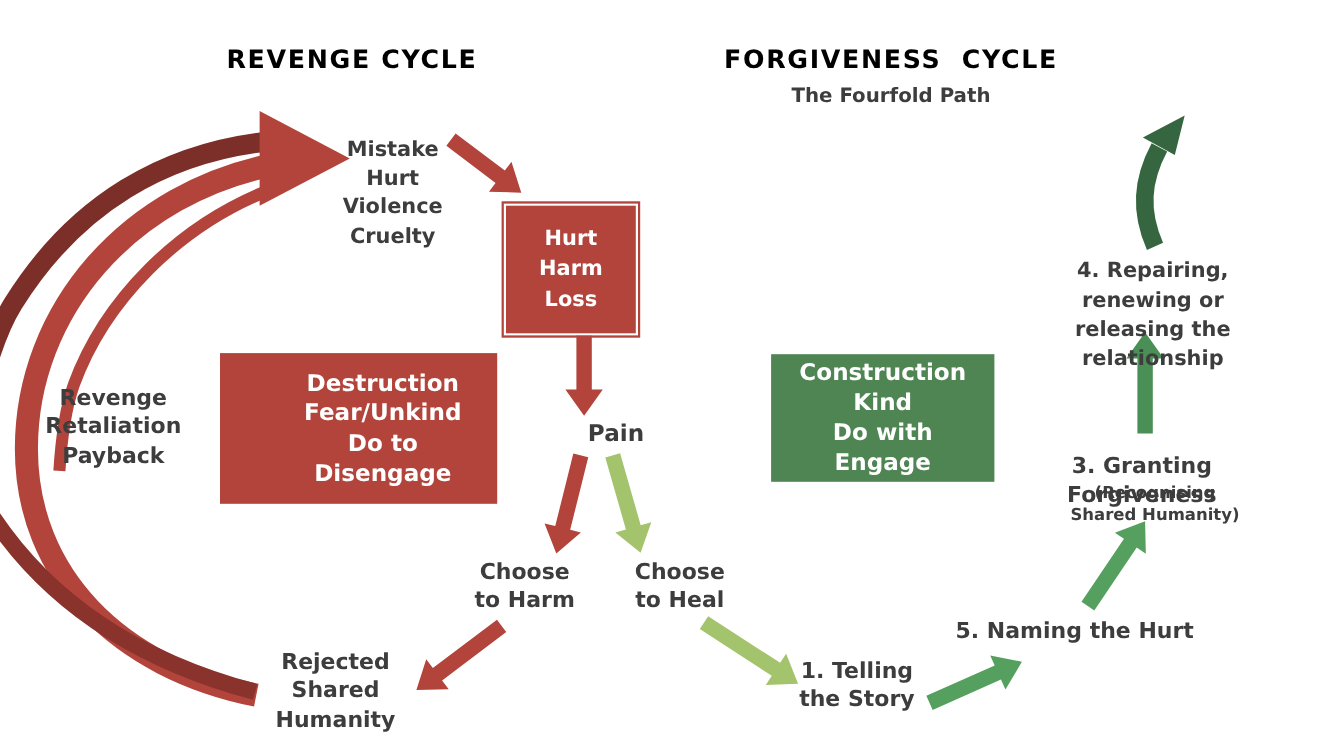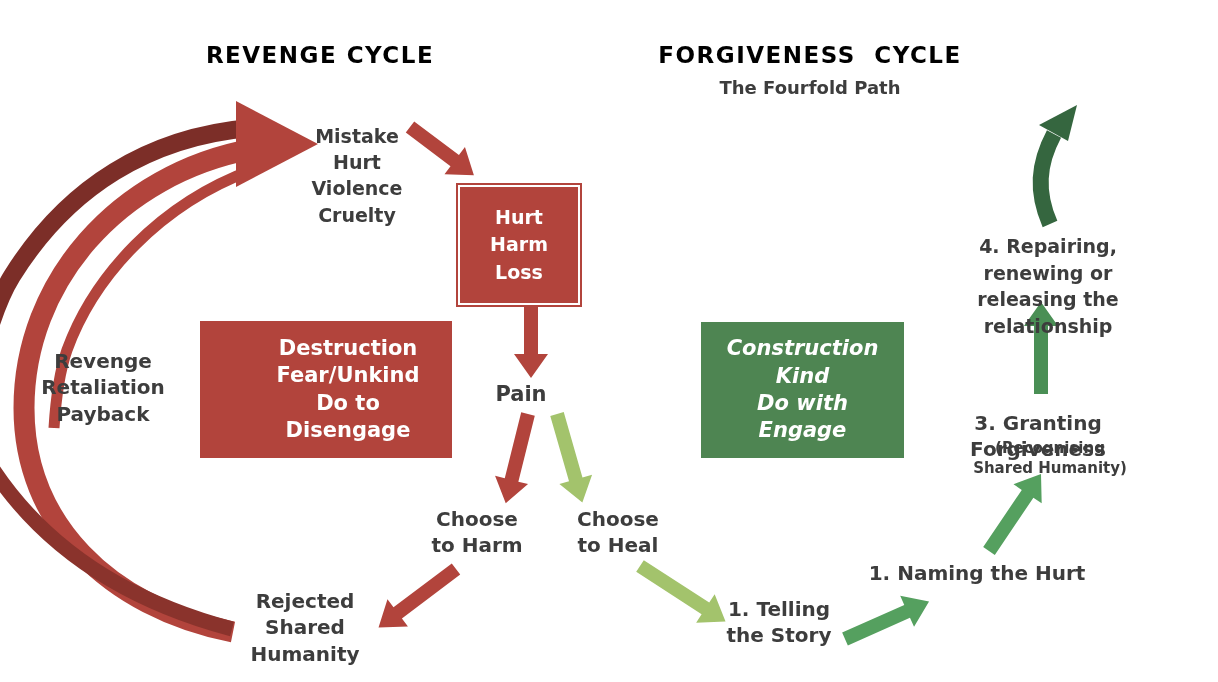--- a/index.html
+++ b/index.html
@@ -86,21 +86,21 @@
 
   <div class="txt trigger" style="left:357px;top:88px;">Mistake
 Hurt
 Violence
 Cruelty</div>
 
   <div class="label-box hurt-box" style="left: 458px; top: 185px; background-color: rgb(178, 68, 60); outline-color: rgb(178, 68, 60);">Hurt
 Harm
 Loss</div>
 
-  <div class="txt node" style="left:521px;top:381px;font-size:21px;">Pain</div>
+  <div class="txt node" style="left:560px;top:381px;font-size:21px;">Pain</div>
 
   <div class="txt node" style="left:477px;top:506px;">Choose
 to Harm</div>
 
   <div class="txt node" style="left:618px;top:506px;">Choose
 to Heal</div>
 
   <div class="txt node" style="left:305px;top:588px;">Rejected
 Shared
 Humanity</div>
@@ -111,29 +111,29 @@
 
   <div class="label-box traits" style="left: 200px; top: 321px; width: 208px; height: 137px; background-color: rgb(178, 68, 60); padding-left: 44px;">Destruction
 Fear/Unkind
 Do to
 Disengage</div>
 
   <div class="txt cycle-title forgiveness-title" style="left:810px;top:40px;">FORGIVENESS CYCLE</div>
 
   <div class="txt subtitle" style="left:810px;top:76px;">The Fourfold Path</div>
 
-  <div class="label-box traits" style="left: 701px; top: 322px; width: 203px; height: 136px; background-color: rgb(78, 133, 82); font-style: italic;">Construction
+  <div class="label-box traits" style="left: 701px; top: 322px; width: 203px; height: 116px; background-color: rgb(78, 133, 82);">Construction
 Kind
 Do with
 Engage</div>
 
   <div class="txt step" style="left:779px;top:596px;">1. Telling
 the Story</div>
 
-  <div class="txt step" style="left:977px;top:560px;">1. Naming the Hurt</div>
+  <div class="txt step" style="left:977px;top:560px;">5. Naming the Hurt</div>
 
   <div class="txt step" style="left:1038px;top:410px;">3. Granting Forgiveness</div>
 
   <div class="txt step-sub" style="left:1050px;top:439px;">(Recognising Shared Humanity)</div>
 
   <div class="txt step4" style="left:1048px;top:233px;">4. Repairing, renewing or
 releasing the relationship</div>
 
 </div>
 

